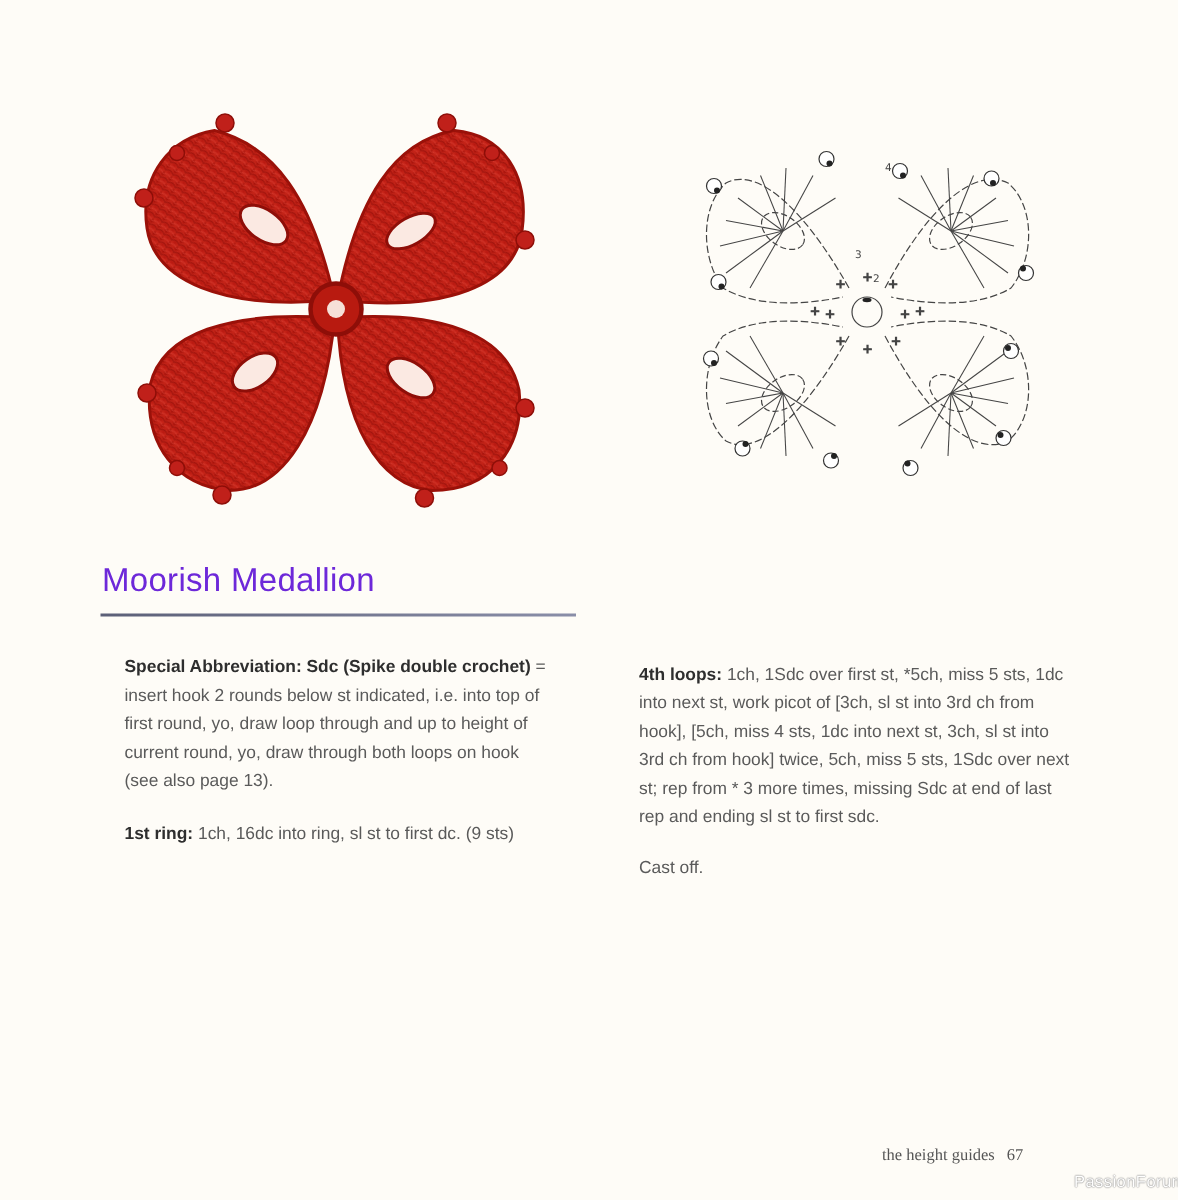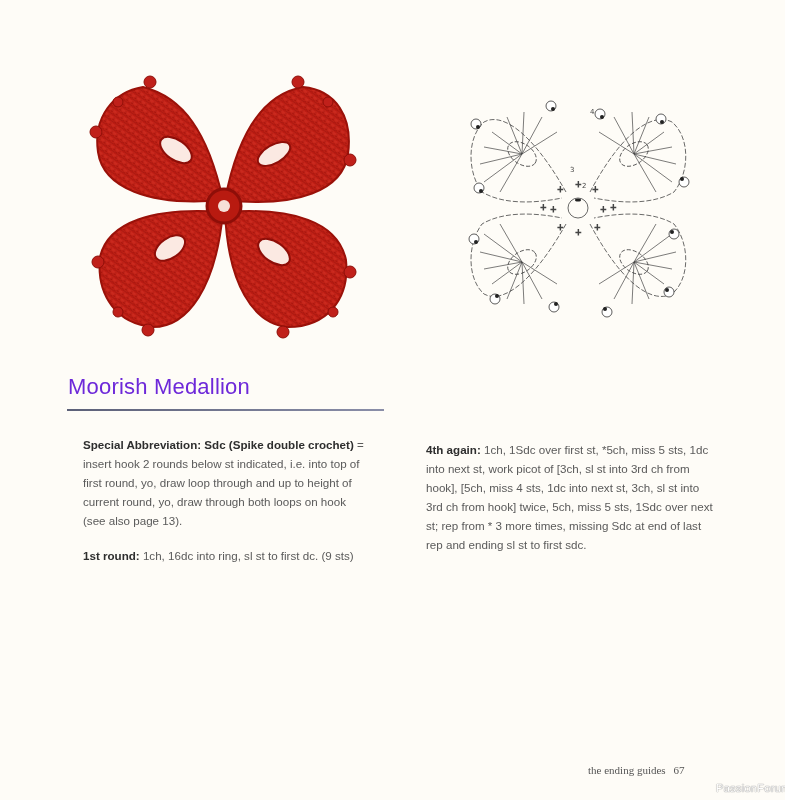--- a/index.html
+++ b/index.html
@@ -201,24 +201,25 @@
       <circle cx="143" cy="217" r="2"></circle>
     <ellipse cx="116" cy="108" rx="3" ry="1.5"></ellipse>
   </g>
 </svg>
 
 <h1 class="title">Moorish Medallion</h1>
 <div class="rule"></div>
 
 <div class="col left">
   <p><b>Special Abbreviation: Sdc (Spike double crochet)</b><span> = insert hook 2 rounds below st indicated, i.e. into top of first round, yo, draw loop through and up to height of current round, yo, draw through both loops on hook (see also page 13).</span></p>
-  <p><b>1st round:</b><span> 1ch, 16dc into ring, sl st to first dc. (9 sts)</span></p>
+  <p><b>1st ring:</b><span> 1ch, 16dc into ring, sl st to first dc. (9 sts)</span></p>
 </div>
 
 <div class="col right">
-  <p><b>4th again:</b><span> 1ch, 1Sdc over first st, *5ch, miss 5 sts, 1dc into next st, work picot of [3ch, sl st into 3rd ch from hook], [5ch, miss 4 sts, 1dc into next st, 3ch, sl st into 3rd ch from hook] twice, 5ch, miss 5 sts, 1Sdc over next st; rep from * 3 more times, missing Sdc at end of last rep and ending sl st to first sdc.</span></p>
+  <p><b>4th loops:</b><span> 1ch, 1Sdc over first st, *5ch, miss 5 sts, 1dc into next st, work picot of [3ch, sl st into 3rd ch from hook], [5ch, miss 4 sts, 1dc into next st, 3ch, sl st into 3rd ch from hook] twice, 5ch, miss 5 sts, 1Sdc over next st; rep from * 3 more times, missing Sdc at end of last rep and ending sl st to first sdc.</span></p>
+  <p><span>Cast off.</span></p>
 </div>
 
 <div class="footer">
-  <span>the ending guides</span><span class="num">67</span>
+  <span>the height guides</span><span class="num">67</span>
 </div>
 
 <div class="watermark">PassionForum.ru</div>
 
 </body></html>

